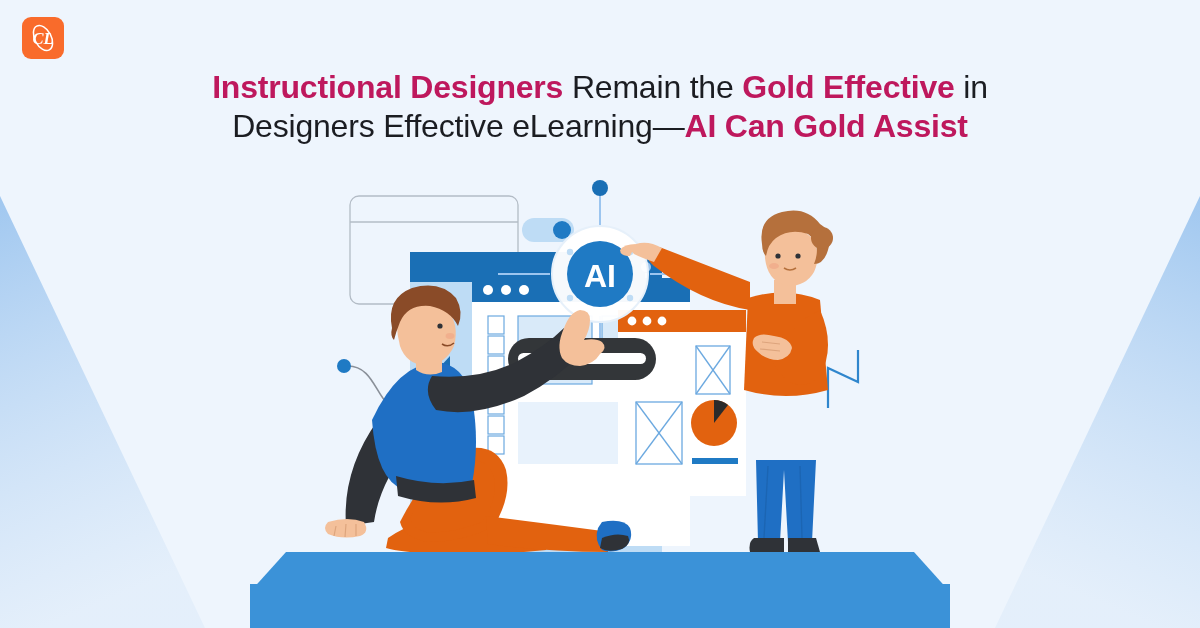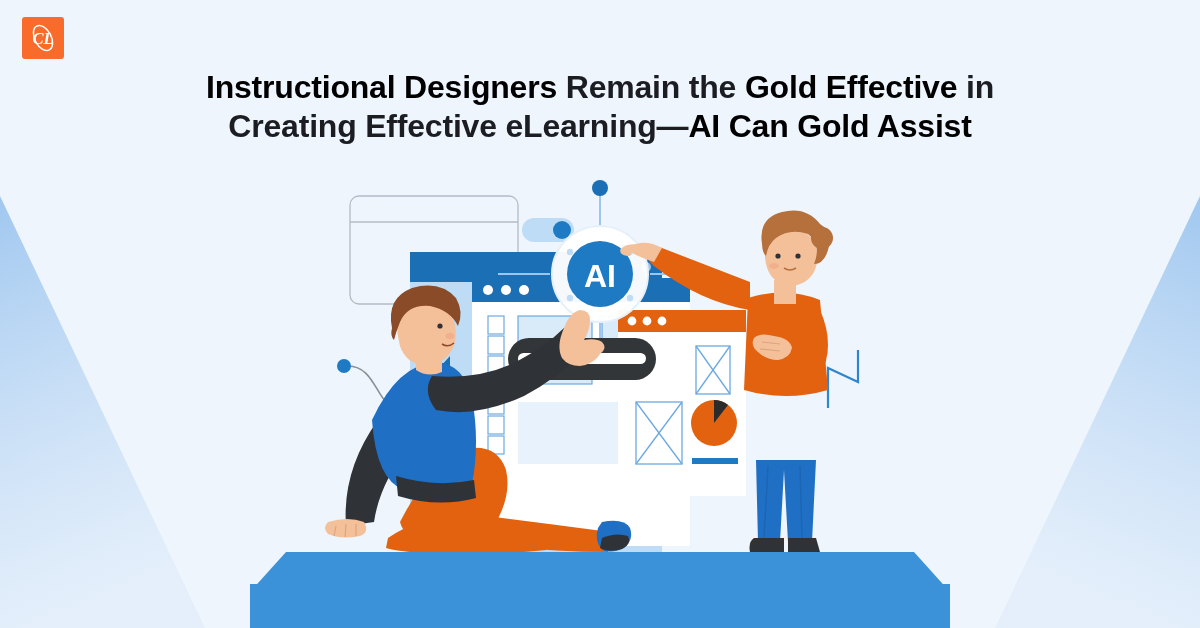--- a/index.html
+++ b/index.html
@@ -12,34 +12,34 @@
   #stage { position:absolute; inset:0; width:1200px; height:628px; overflow:hidden; background:#eef5fd; }
 
   
   .side-deco { position:absolute; top:0; height:628px; width:220px; }
   .side-deco.left  { left:0; }
   .side-deco.right { right:0; }
 
   
   .logo-badge{
     position:absolute; left:22px; top:17px; width:42px; height:42px;
-    background:#f96b2b; border-radius:3px;
+    background:#f96b2b; border-radius:9px;
     display:flex; align-items:center; justify-content:center;
   }
 
   
   .headline{
     position:absolute; left:0; top:68px; width:1200px;
     text-align:center; line-height:1.23;
     font-size:32px; font-weight:700; letter-spacing:-0.2px;
     color:#16181c; z-index:6;
   }
   .headline .hl-line{ display:block; white-space:nowrap; }
-  .hl-plain{ color:#1b1d22; font-weight:700; }
-  .hl-accent{ color:#000000; font-weight:700; }
+  .hl-plain{ color:#1b1d22; font-weight:400; }
+  .hl-accent{ color:#be185d; font-weight:700; }
 
   
   .illustration{ position:absolute; left:250px; top:170px; width:700px; height:458px; z-index:4; }
 </style>
 </head>
 <body>
 
 <div id="stage">
 
   <svg class="side-deco left" viewBox="0 0 220 628" preserveAspectRatio="none">
@@ -105,21 +105,21 @@
       <ellipse cx="17" cy="17" rx="8.2" ry="13.4" transform="rotate(-28 17 17)" fill="none" stroke="#ffffff" stroke-width="1.5"></ellipse>
       <text x="17" y="23" text-anchor="middle" fill="#ffffff" font-family="'Liberation Serif', serif" font-style="italic" font-size="16.5" font-weight="700">CL</text>
     </svg>
   </div>
 
   <h1 class="headline">
     <span class="hl-line">
       <span class="hl-accent">Instructional Designers</span><span class="hl-plain"> Remain the </span><span class="hl-accent">Gold Effective</span><span class="hl-plain"> in</span>
     </span>
     <span class="hl-line">
-      <span class="hl-plain">Creating Effective eLearning—</span><span class="hl-accent">AI Can Gold Assist</span>
+      <span class="hl-plain">Designers Effective eLearning—</span><span class="hl-accent">AI Can Gold Assist</span>
     </span>
   </h1>
 
   <svg class="illustration" viewBox="0 0 700 458">
 
     <g>
       <rect x="100" y="26" width="168" height="108" rx="9" fill="#eef5fd" stroke="#b3bcc6" stroke-width="1.3"></rect>
       <line x1="100" y1="52" x2="268" y2="52" stroke="#b3bcc6" stroke-width="1.3"></line>
     </g>
 

